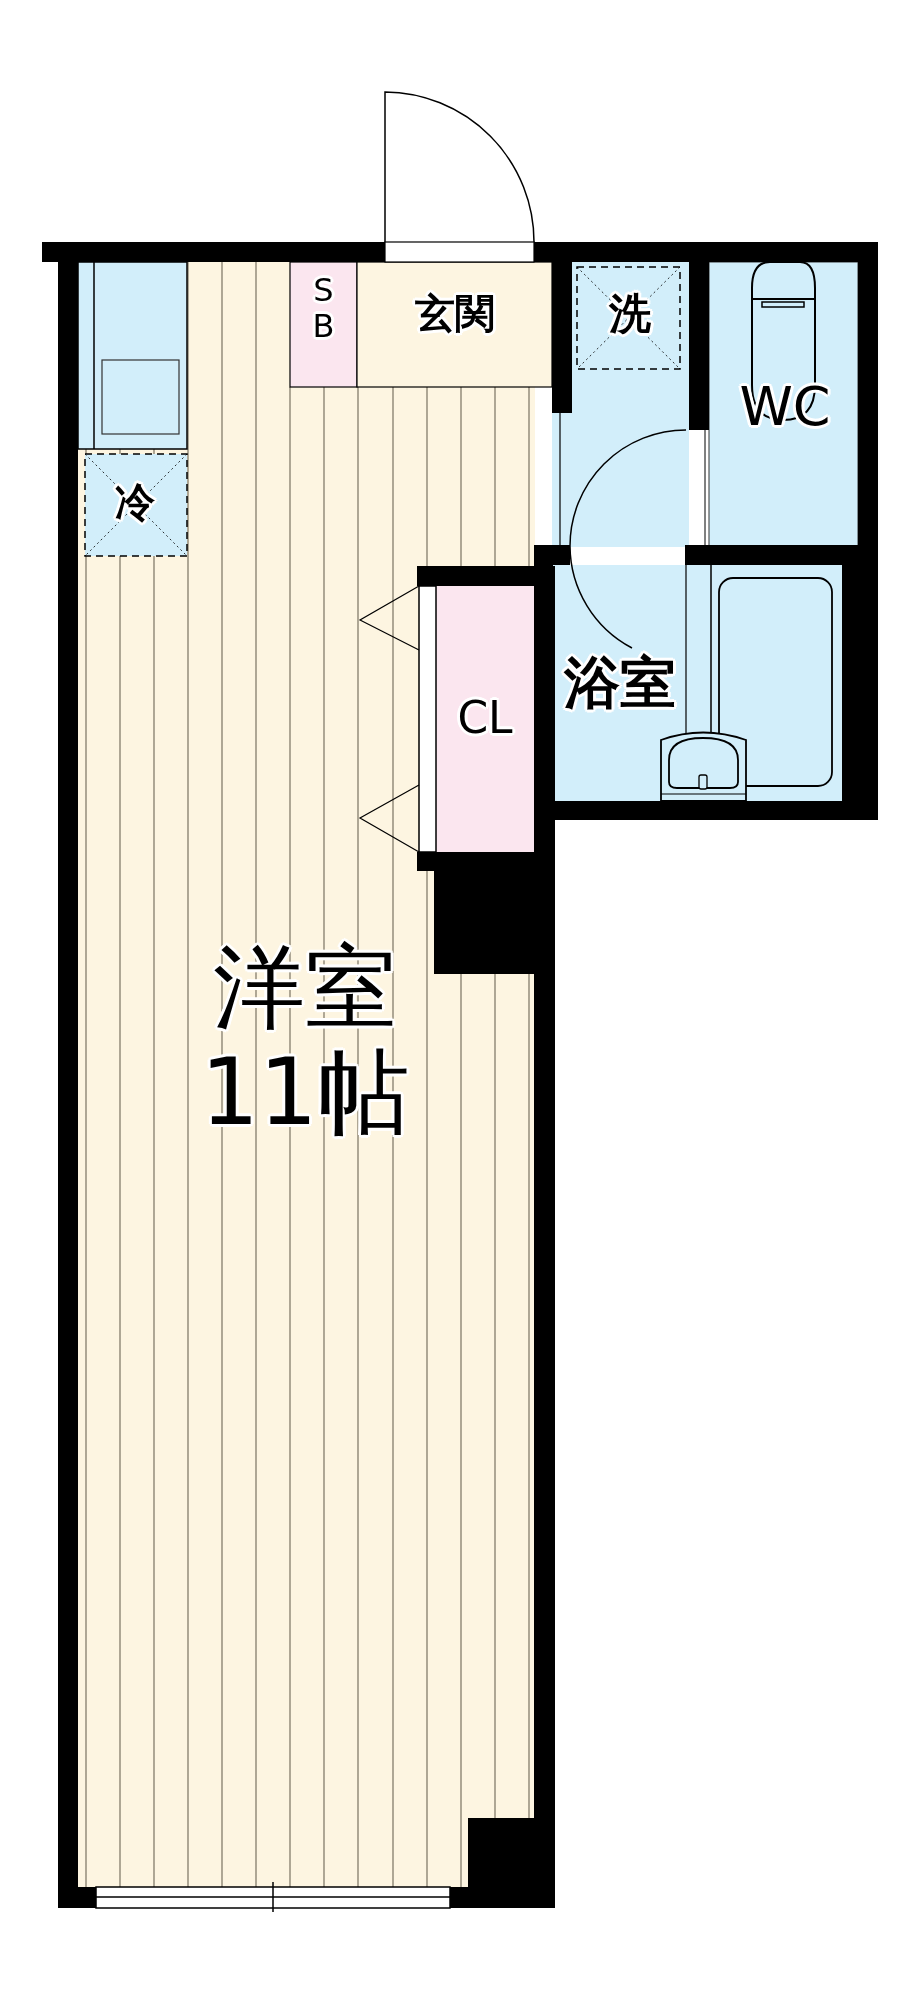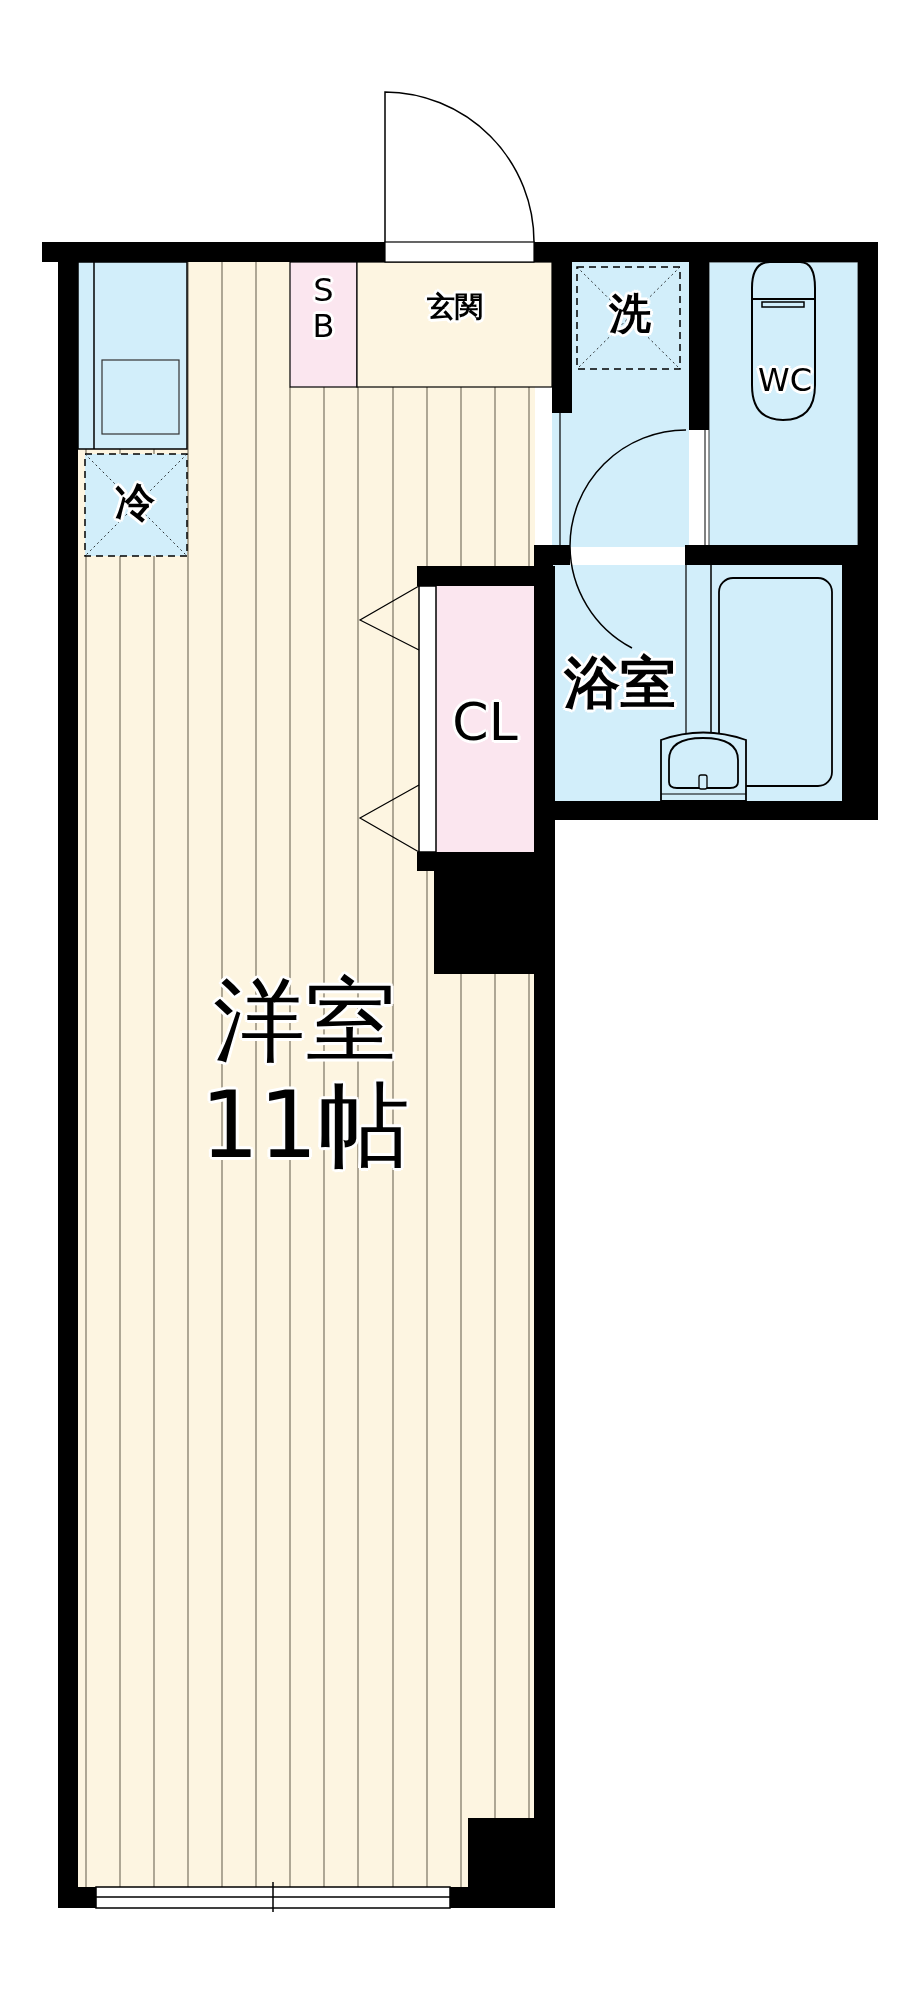--- a/index.html
+++ b/index.html
@@ -144,28 +144,28 @@
     <line x1="96" y1="1897" x2="450" y2="1897" stroke="#000" stroke-width="1.5"></line>
     <line x1="273" y1="1882" x2="273" y2="1912" stroke="#000" stroke-width="1.5"></line>
   </g>
 </svg>
 
 <div class="lbl stack" style="left:296px; top:274px; width:55px; font-size:32px; font-weight:normal;">
   <span>S</span>
   <span style="margin-top:4px;">B</span>
 </div>
 
-<div class="lbl" style="left:380px; top:293px; width:150px; font-size:28px;">玄関</div>
+<div class="lbl" style="left:380px; top:293px; width:150px; font-size:40px;">玄関</div>
 
 <div class="lbl" style="left:590px; top:293px; width:80px; font-size:42px;">洗</div>
 
-<div class="lbl" style="left:720px; top:364px; width:130px; font-size:32px; font-weight:normal;">WC</div>
+<div class="lbl" style="left:720px; top:380px; width:130px; font-size:54px; font-weight:normal;">WC</div>
 
 <div class="lbl" style="left:95px; top:482px; width:80px; font-size:40px;">冷</div>
 
 <div class="lbl" style="left:560px; top:655px; width:120px; font-size:56px;">浴室</div>
 
-<div class="lbl" style="left:436px; top:696px; width:98px; font-size:52px; font-weight:normal;">CL</div>
+<div class="lbl" style="left:436px; top:696px; width:98px; font-size:44px; font-weight:normal;">CL</div>
 
-<div class="lbl stack" style="left:180px; top:975px; width:250px;">
+<div class="lbl stack" style="left:180px; top:942px; width:250px;">
   <span style="font-size:92px; font-weight:normal;">洋室</span>
   <span style="font-size:92px; font-weight:normal; margin-top:13px;">11帖</span>
 </div>
 
 </body></html>

